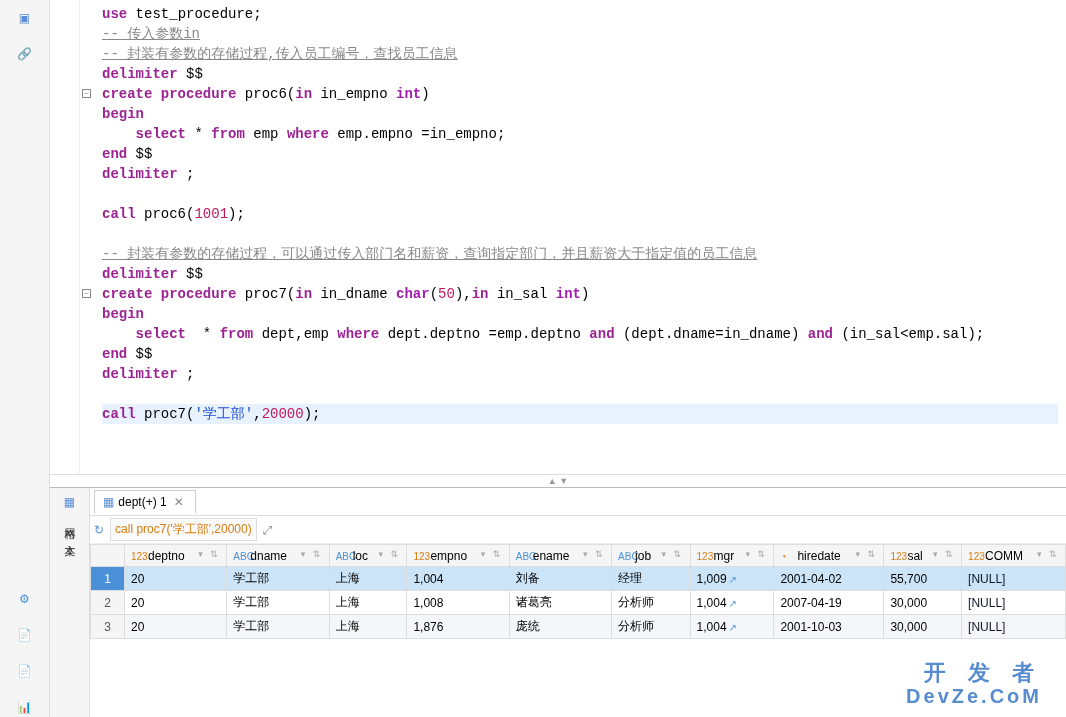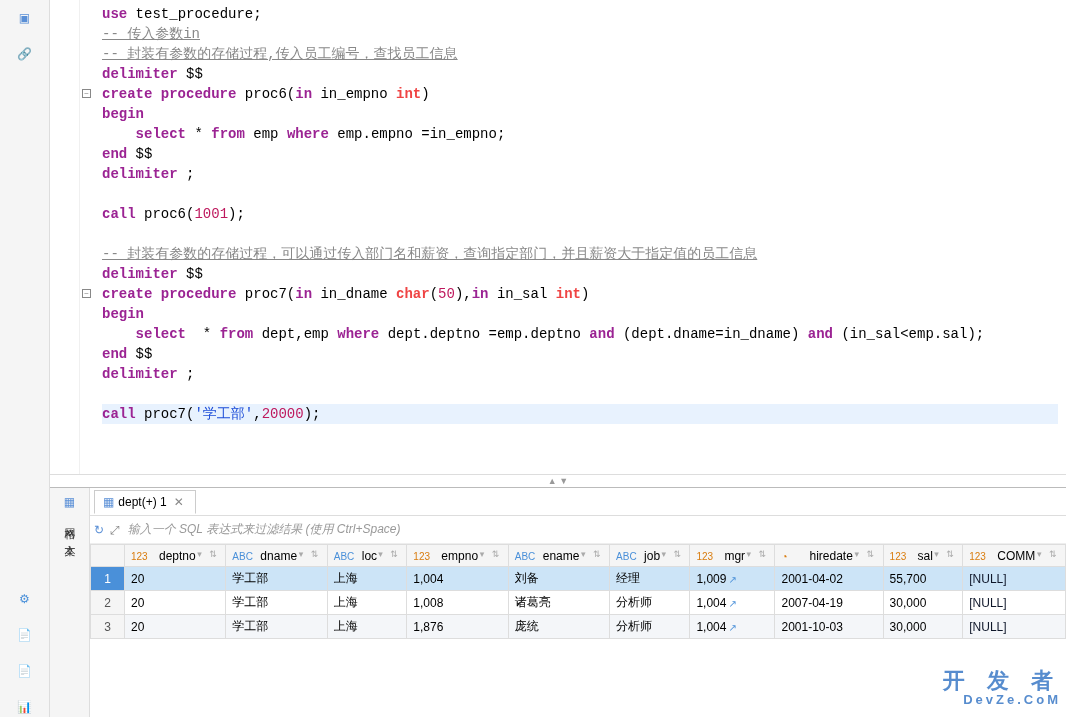--- a/index.html
+++ b/index.html
@@ -72,21 +72,21 @@
   font-size: 14px;
   line-height: 20px;
   padding: 4px 8px;
   white-space: pre;
   overflow: auto;
   position: relative;
 }
 .code-line { height: 20px; }
 .code-line.hl { background: #e8f2fe; }
 .kw { color: #9b2393; font-weight: bold; }
-.ty { color: #ef4444; font-weight: bold; }
+.ty { color: #a21caf; font-weight: bold; }
 .num { color: #be185d; }
 .str { color: #1d4ed8; }
 .cm { color: #888; text-decoration: underline; }
 .resize-handle {
   height: 12px;
   display: flex;
   align-items: center;
   justify-content: center;
   color: #999;
   font-size: 9px;
@@ -181,21 +181,21 @@
   background: #f5f5f5;
   font-weight: normal;
   position: relative;
   white-space: nowrap;
 }
 table.grid th .col-icon {
   display: inline-block;
   width: 14px;
   color: #d97c0e;
   font-size: 10px;
-  margin-right: 14px;
+  margin-right: 3px;
 }
 table.grid th .col-icon.txt { color: #4a90d9; }
 table.grid th .sort-icons {
   float: right;
   display: inline-flex;
   gap: 2px;
 }
 table.grid th .sort-icons span {
   width: 10px; height: 14px;
   color: #aaa;
@@ -209,33 +209,33 @@
   color: #555;
 }
 tr.sel td { background: #cce4f7 !important; }
 tr.sel td.rownum-col { background: #4a90d9 !important; color: #fff; }
 tr.alt td { background: #f4f6f9; }
 td.num-cell { text-align: right; }
 td.null-cell { color: #0f172a; text-align: right; font-style: normal; }
 .ext-link { color: #4a90d9; font-size: 10px; margin-left: 2px; cursor:pointer; }
 .watermark {
   position: absolute;
-  right: 5px;
+  right: 24px;
   bottom: 10px;
   color: #3a79c6;
   font-family: "Arial", sans-serif;
   letter-spacing: 8px;
   font-size: 22px;
   font-weight: bold;
   line-height: 1.1;
   text-align: right;
   pointer-events: none;
   opacity: 0.85;
 }
-.watermark .l2 { letter-spacing: 3px; font-size: 13px; }
+.watermark .l2 { letter-spacing: 3px; font-size: 20px; }
 </style>
 </head>
 <body>
 
 <div class="left-toolbar">
   <div class="tb-icon">▣</div>
   <div class="tb-icon">🔗</div>
   <div class="spacer"></div>
   <div class="tb-icon" style="color:#4a90d9">⚙</div>
   <div class="tb-icon">📄</div>
@@ -262,22 +262,22 @@
     <div class="results-body">
       <div class="results-tabs">
         <div class="results-tab active">
           <span style="color:#5a8fd6">▦</span>
           <span>dept(+) 1</span>
           <span class="close-x">✕</span>
         </div>
       </div>
       <div class="filter-bar">
         <span style="color:#5a8fd6;cursor:pointer">↻</span>
+        <span class="filter-call">call proc7('学工部',20000)</span>
         <span style="color:#888;cursor:pointer">⤢</span>
-        <span class="filter-input">输入一个 SQL 表达式来过滤结果 (使用 Ctrl+Space)</span>
       </div>
       <div class="grid-wrap">
         <table class="grid">
           <thead>
               <tr id="grid-head">
                 <th class="rownum-col">&nbsp;</th>
                 <th><span class="col-icon">123</span>deptno<span class="sort-icons">
                     <span>▾</span>
                     <span>⇅</span>
                   </span></th>

